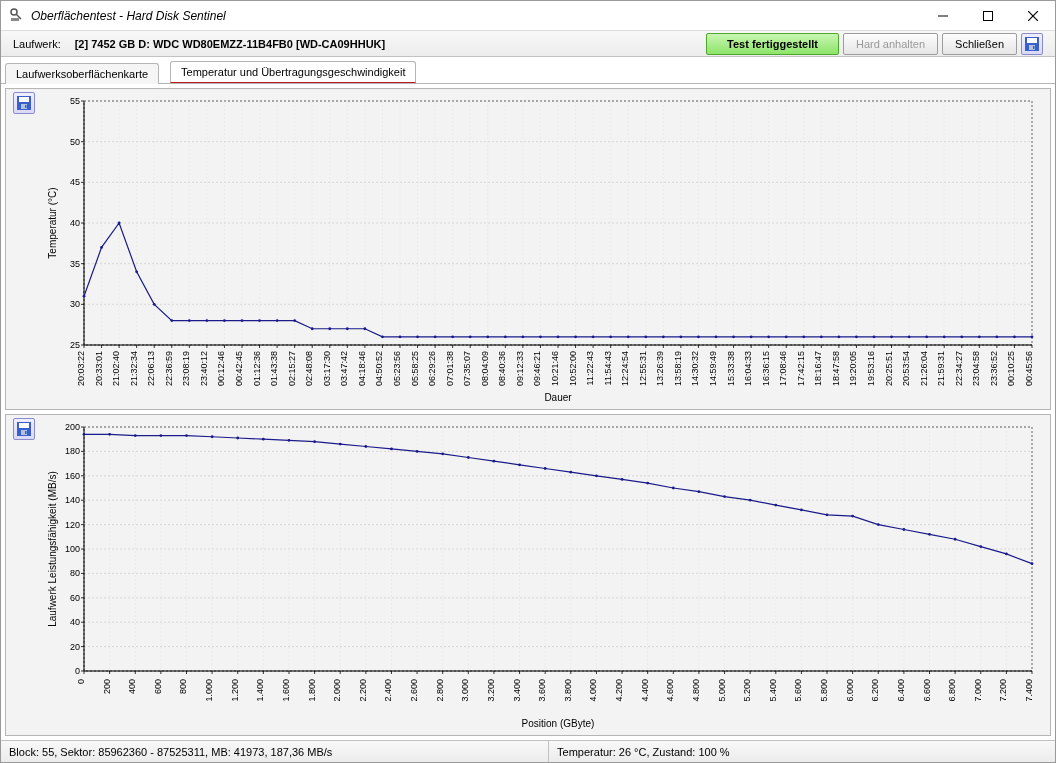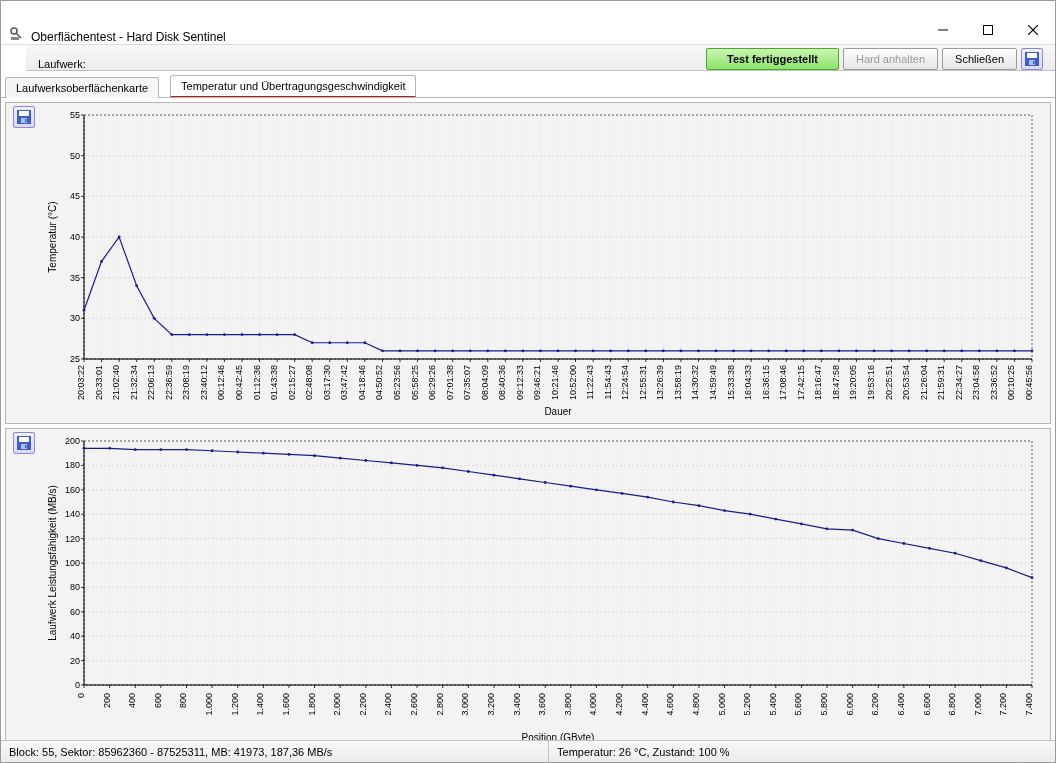--- a/index.html
+++ b/index.html
@@ -9,43 +9,43 @@
     font-size: 11px;
     background: #fff;
     width: 1056px;
     height: 763px;
     overflow: hidden;
     border: 1px solid #999;
     display: flex;
     flex-direction: column;
   }
   .titlebar {
-    height: 44px;
+    height: 30px;
     background: #fff;
     display: flex;
-    align-items: flex-end;
+    align-items: center;
     padding: 0 0 0 8px;
     border-bottom: 1px solid #ddd;
+    font-style: italic;
   }
   .titlebar-icon svg { width: 16px; height: 16px; }
   .titlebar-text { margin-left: 6px; font-size: 12px; }
   .titlebar-spacer { flex: 1; }
   .win-btn {
     width: 45px; height: 29px;
     display: flex; align-items: center; justify-content: center;
     font-size: 14px;
   }
   .toolbar {
     height: 26px;
     background: linear-gradient(#f8f8f8,#ececec);
     border-bottom: 1px solid #c2c2c2;
     display: flex;
-    align-items: flex-end;
+    align-items: center;
     padding: 0 12px;
-    margin-left: 25px;
   }
   .toolbar .lbl { margin-right: 14px; }
   .toolbar .drive { font-weight: bold; }
   .toolbar-spacer { flex: 1; }
   .btn {
     height: 22px;
     border: 1px solid #9c9c9c;
     background: linear-gradient(#fdfdfd,#e6e6e6);
     font-size: 11px;
     padding: 0 12px;
@@ -167,20 +167,21 @@
   <div class="win-btn">
     <svg width="10" height="10">
         <line x1="0" y1="0" x2="10" y2="10" stroke="#000" stroke-width="1.2"></line>
         <line x1="10" y1="0" x2="0" y2="10" stroke="#000" stroke-width="1.2"></line>
       </svg>
   </div>
 </div>
 
 <div class="toolbar">
   <span class="lbl">Laufwerk:</span>
+  <span class="drive">[2] 7452 GB D: WDC WD80EMZZ-11B4FB0 [WD-CA09HHUK]</span>
   <span class="toolbar-spacer"></span>
   <div class="btn btn-green">Test fertiggestellt</div>
   <div class="btn btn-disabled">Hard anhalten</div>
   <div class="btn">Schließen</div>
   <div class="save-btn">
     <svg class="floppy" viewBox="0 0 14 14">
         <rect x="0" y="0" width="14" height="14" fill="#3a5fcd"></rect>
         <rect x="2" y="1" width="10" height="5" fill="#fff"></rect>
         <rect x="4" y="8" width="6" height="5" fill="#b0c4de"></rect>
         <rect x="8" y="9" width="1.5" height="3" fill="#3a5fcd"></rect>

